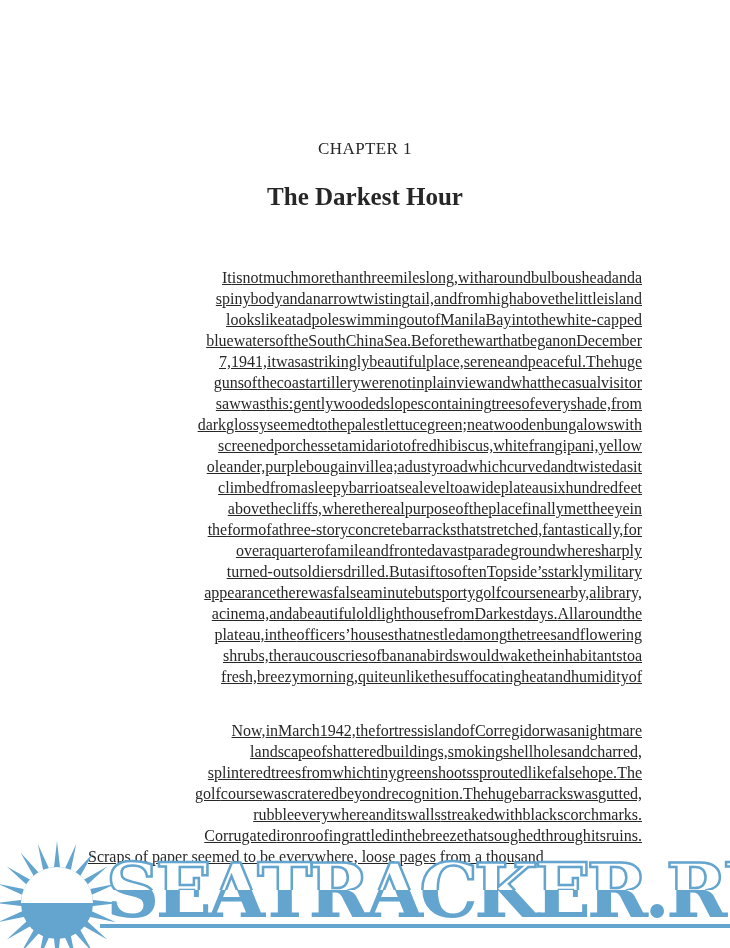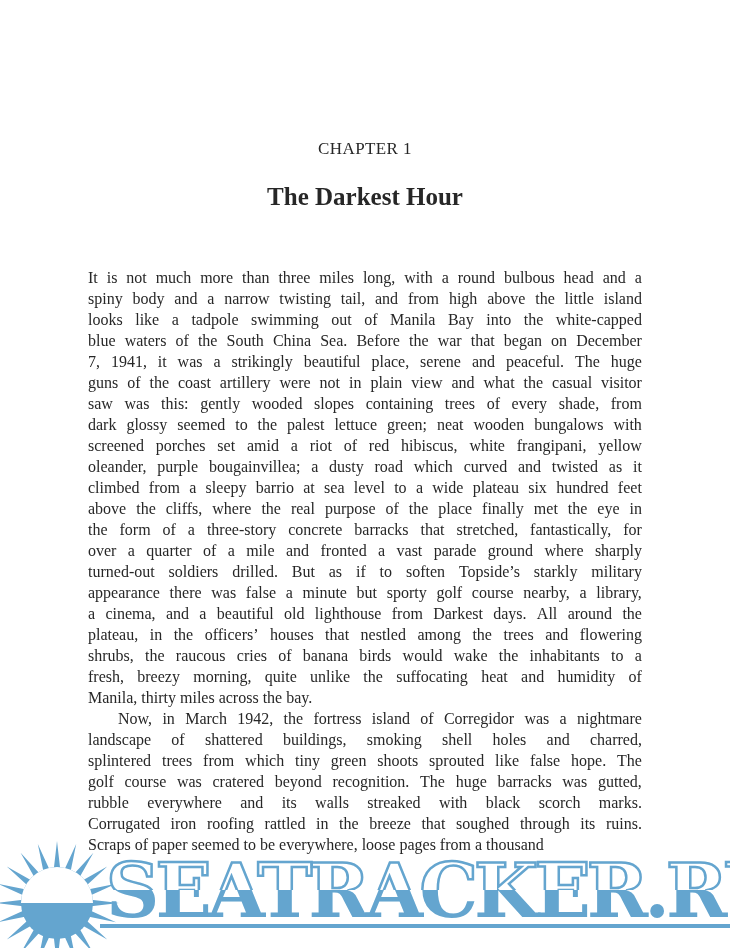--- a/index.html
+++ b/index.html
@@ -29,28 +29,29 @@
   }
   .body-text {
     position: absolute;
     top: 267px; left: 88px; width: 554px;
     font-size: 16px;
   }
   .line {
     height: 21px;
     line-height: 21px;
     display: flex;
-    justify-content: space-between;
+    justify-content: flex-end;
     overflow: visible;
+    text-decoration: underline;
   }
   .line.last {
     display: block;
     text-align: left;
   }
-  .line.indent { padding-left: 30px; }
+  .line.indent { padding-left: 30px; margin-top: 33px; }
   .line span { white-space: pre; }
 
   
   .watermark { position: absolute; left: 0; top: 0; width: 730px; height: 948px; pointer-events: none; }
   .sun-logo { position: absolute; left: -8px; top: 838px; width: 130px; height: 130px; }
   .wm-text-wrap {
     position: absolute;
     left: 106px; top: 846px;
     width: 640px; height: 90px;
   }
@@ -381,21 +382,20 @@
         <span>morning,</span>
         <span>quite</span>
         <span>unlike</span>
         <span>the</span>
         <span>suffocating</span>
         <span>heat</span>
         <span>and</span>
         <span>humidity</span>
         <span>of</span>
       </div>
-      <div class="line last">Manila, thirty miles across the bay.</div>
       <div class="line indent">
         <span>Now,</span>
         <span>in</span>
         <span>March</span>
         <span>1942,</span>
         <span>the</span>
         <span>fortress</span>
         <span>island</span>
         <span>of</span>
         <span>Corregidor</span>

